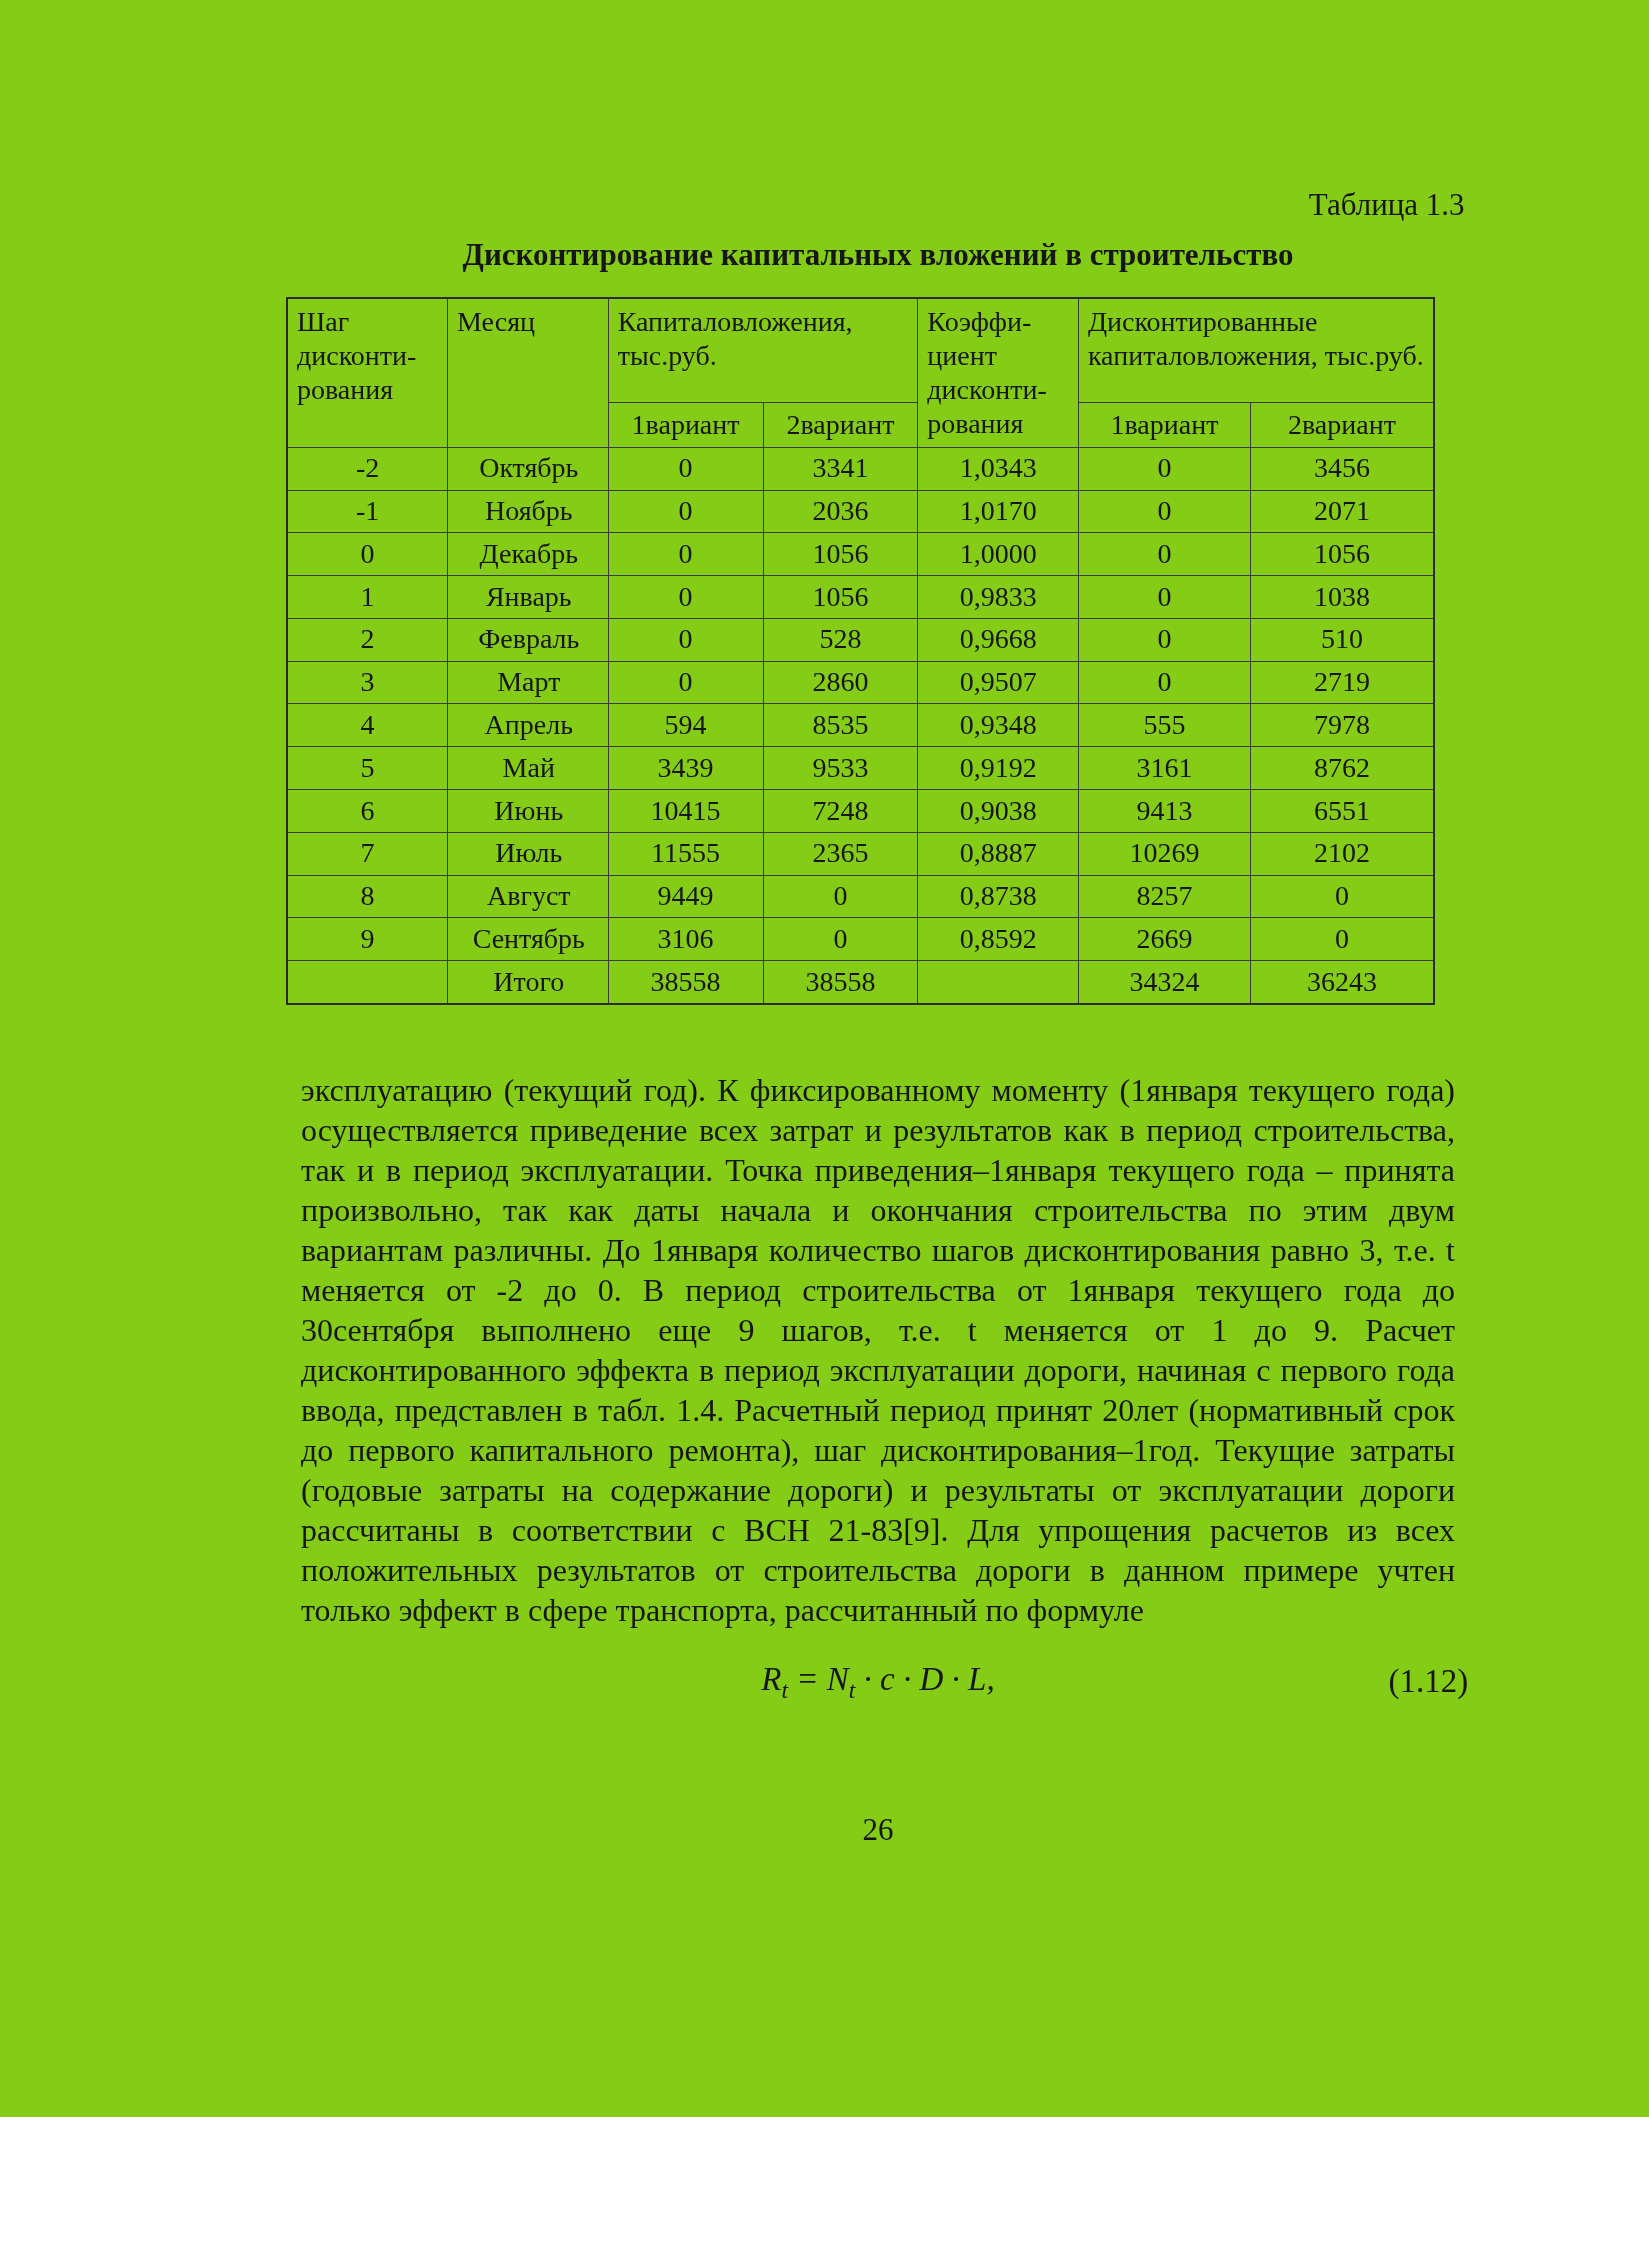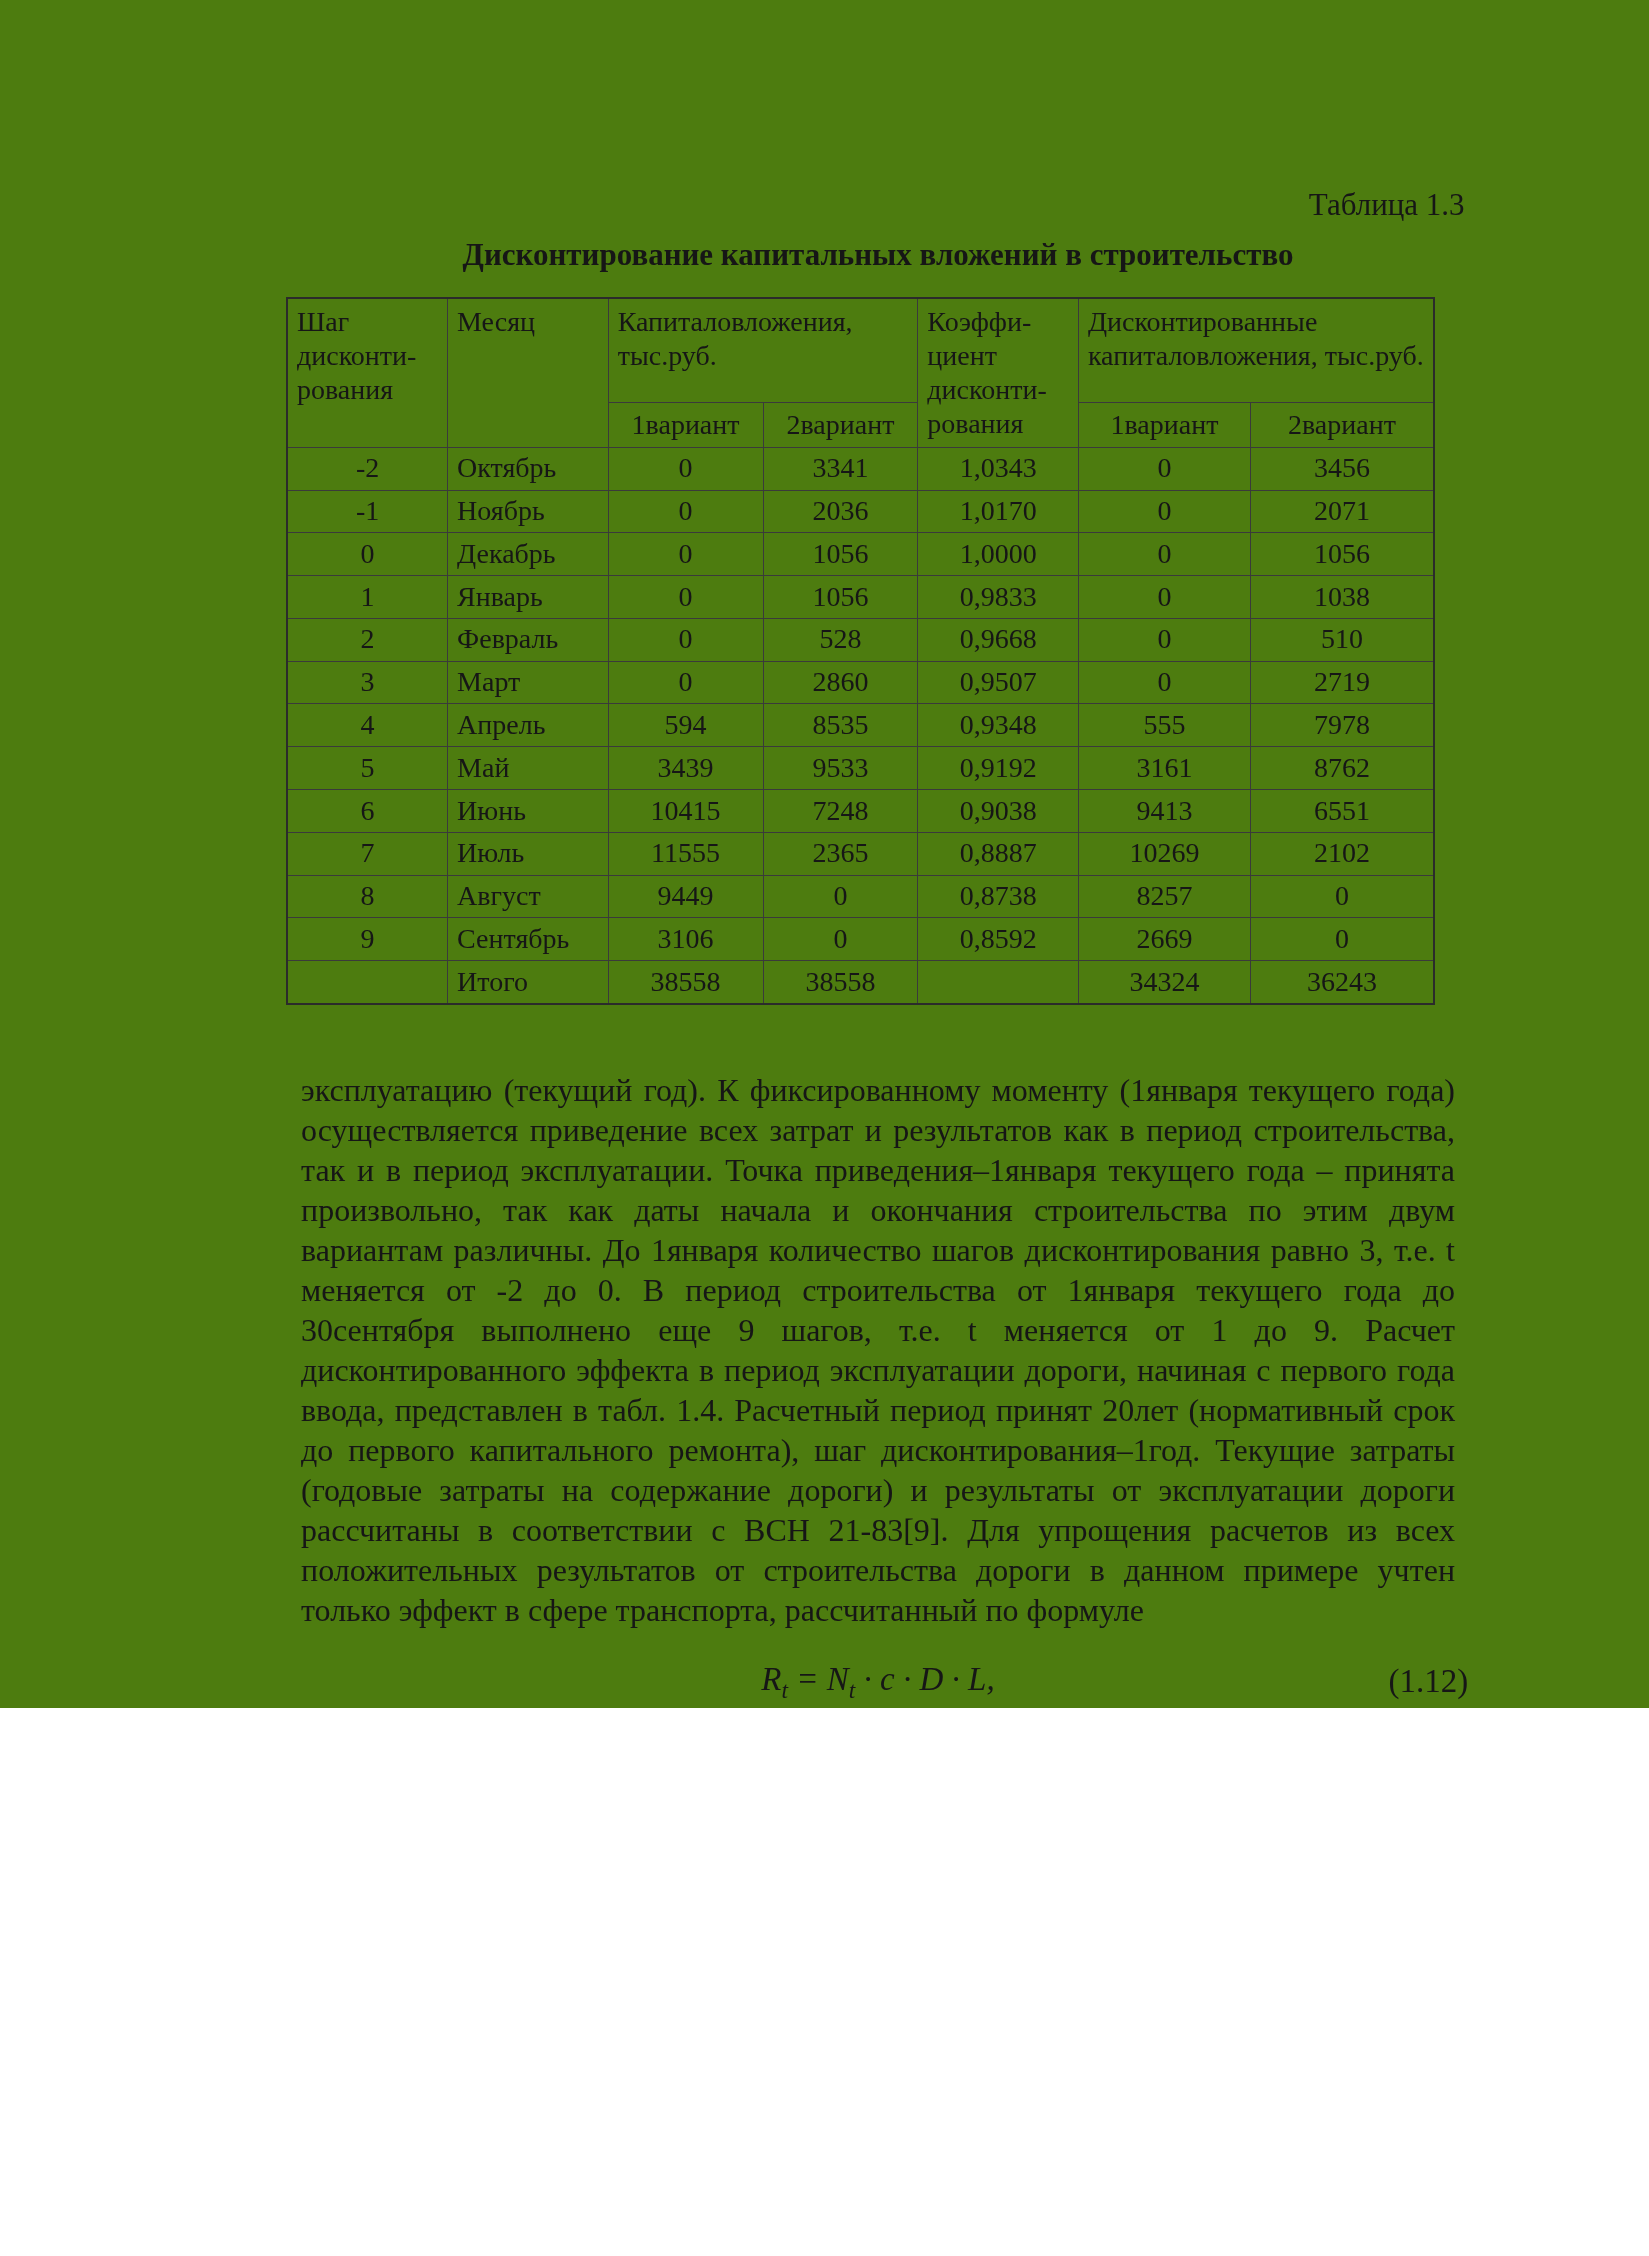--- a/index.html
+++ b/index.html
@@ -9,22 +9,22 @@
   body {
     width: 1650px;
     height: 2257px;
     background: #ffffff;
     font-family: "Liberation Serif", "DejaVu Serif", serif;
     color: #161616;
   }
   .page {
     position: relative;
     width: 1650px;
-    height: 1708px;
-    background: #4d7c0f;
+    height: 2117px;
+    background: #84cc16;
     overflow: hidden;
   }
   .content {
     position: absolute;
     left: 286px;
     top: 187px;
     width: 1184px;
   }
   .table-label {
     text-align: right;
@@ -62,21 +62,21 @@
     padding: 1.8px 3.6px;
     height: 40px;
   }
   table.disc-table td {
     height: 40px;
     padding: 0.9px 7.2px;
     text-align: center;
     line-height: 1.1;
   }
   table.disc-table td.col-month {
-    text-align: left;
+    text-align: center;
     padding-left: 9px;
   }
   .body-text {
     margin: 15px;
     font-size: 32px;
     line-height: 40px;
     text-align: justify;
   }
   .para-main {
     margin-top: 65px;

